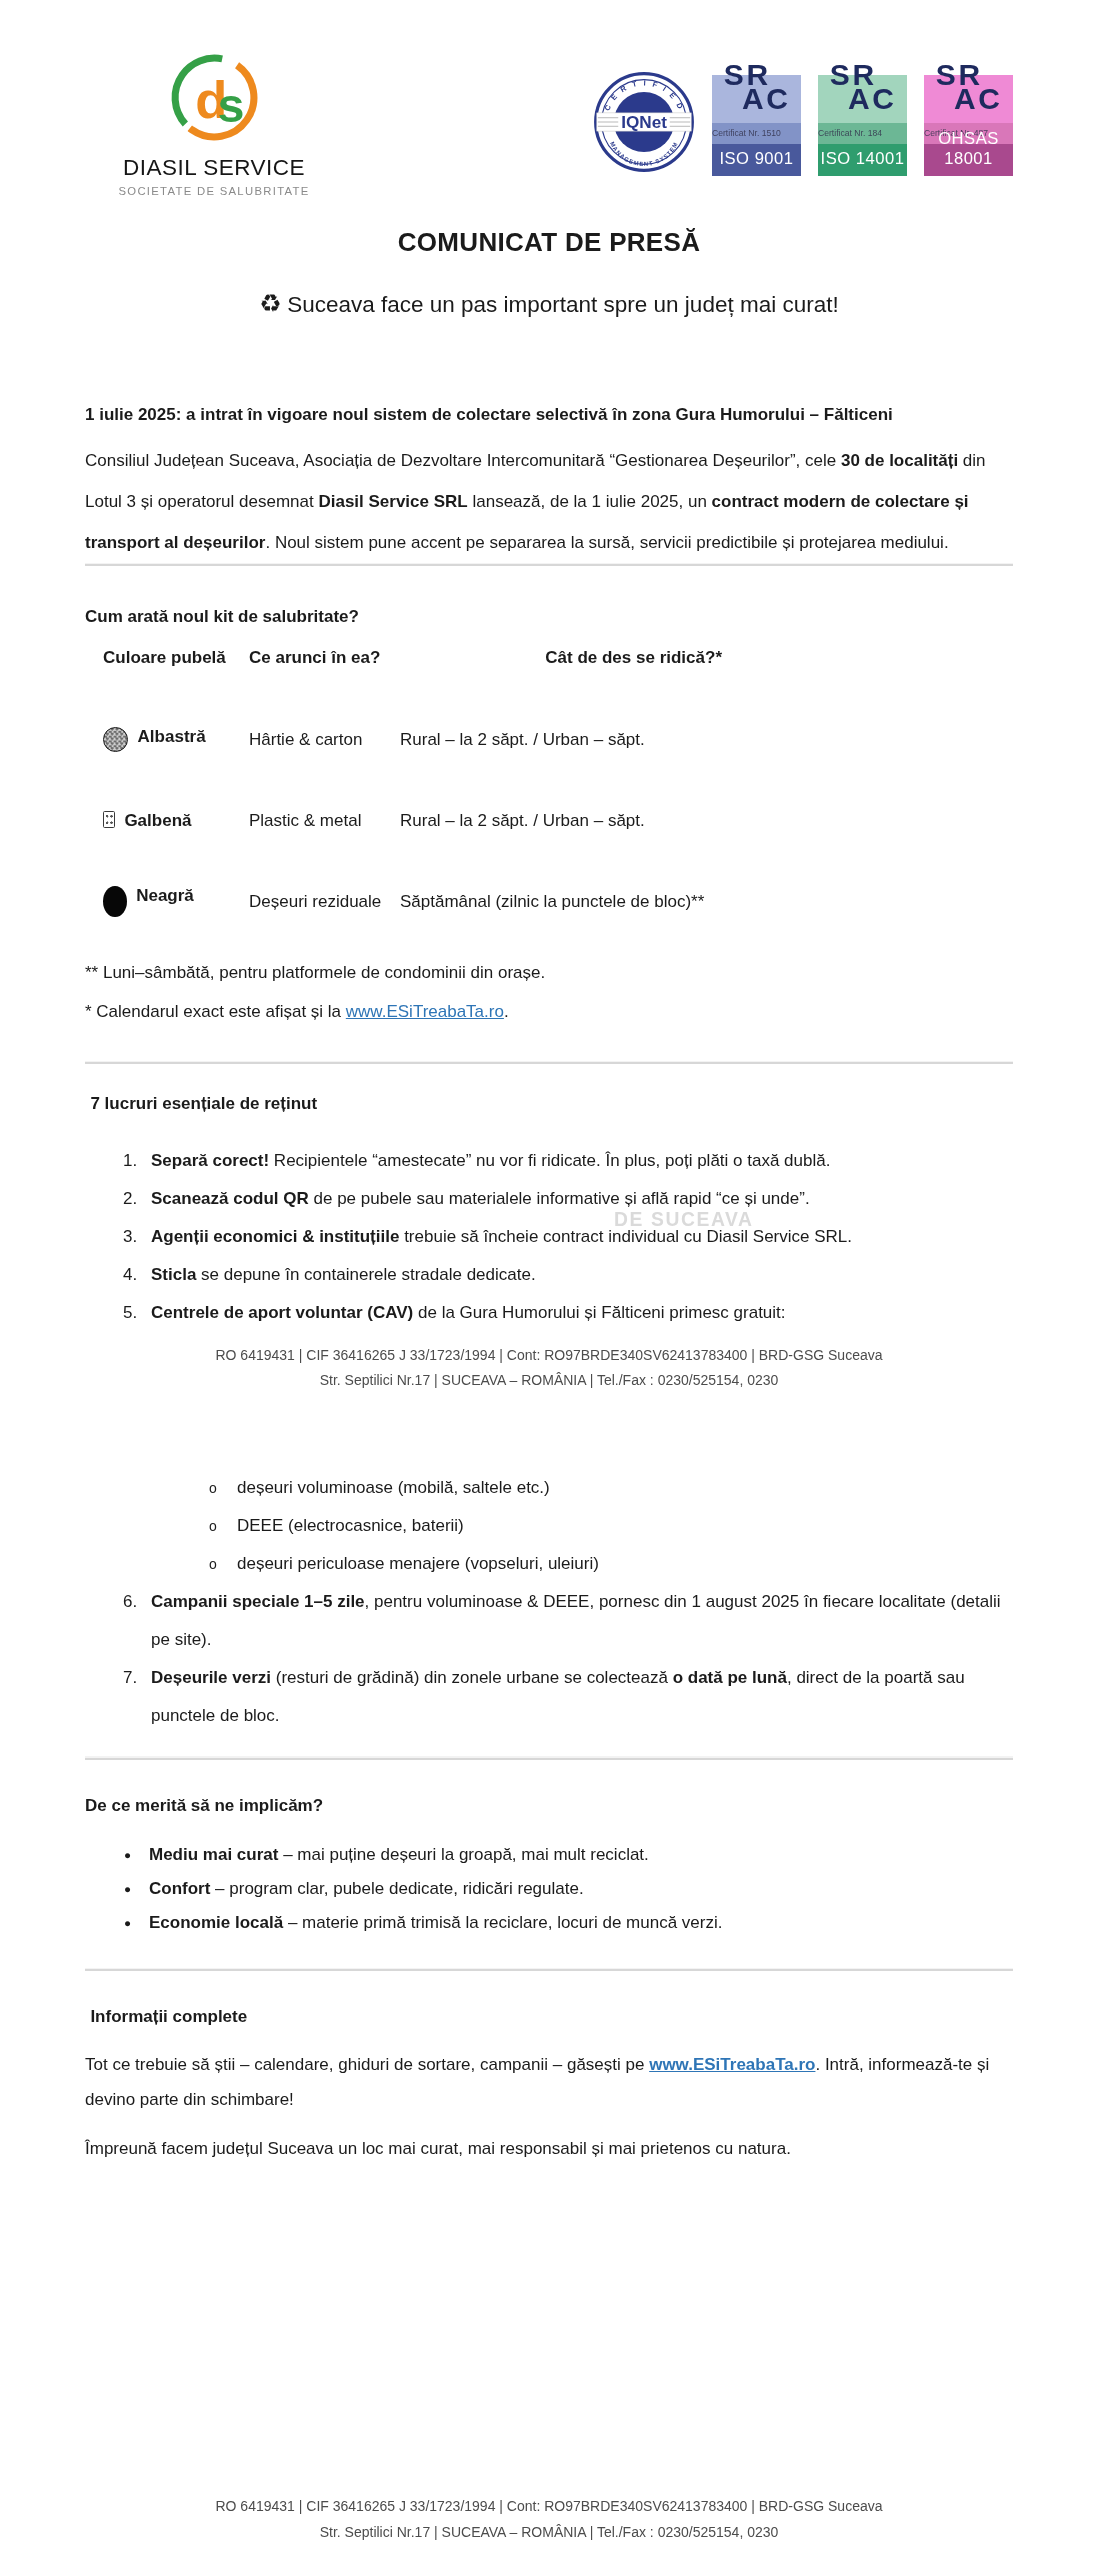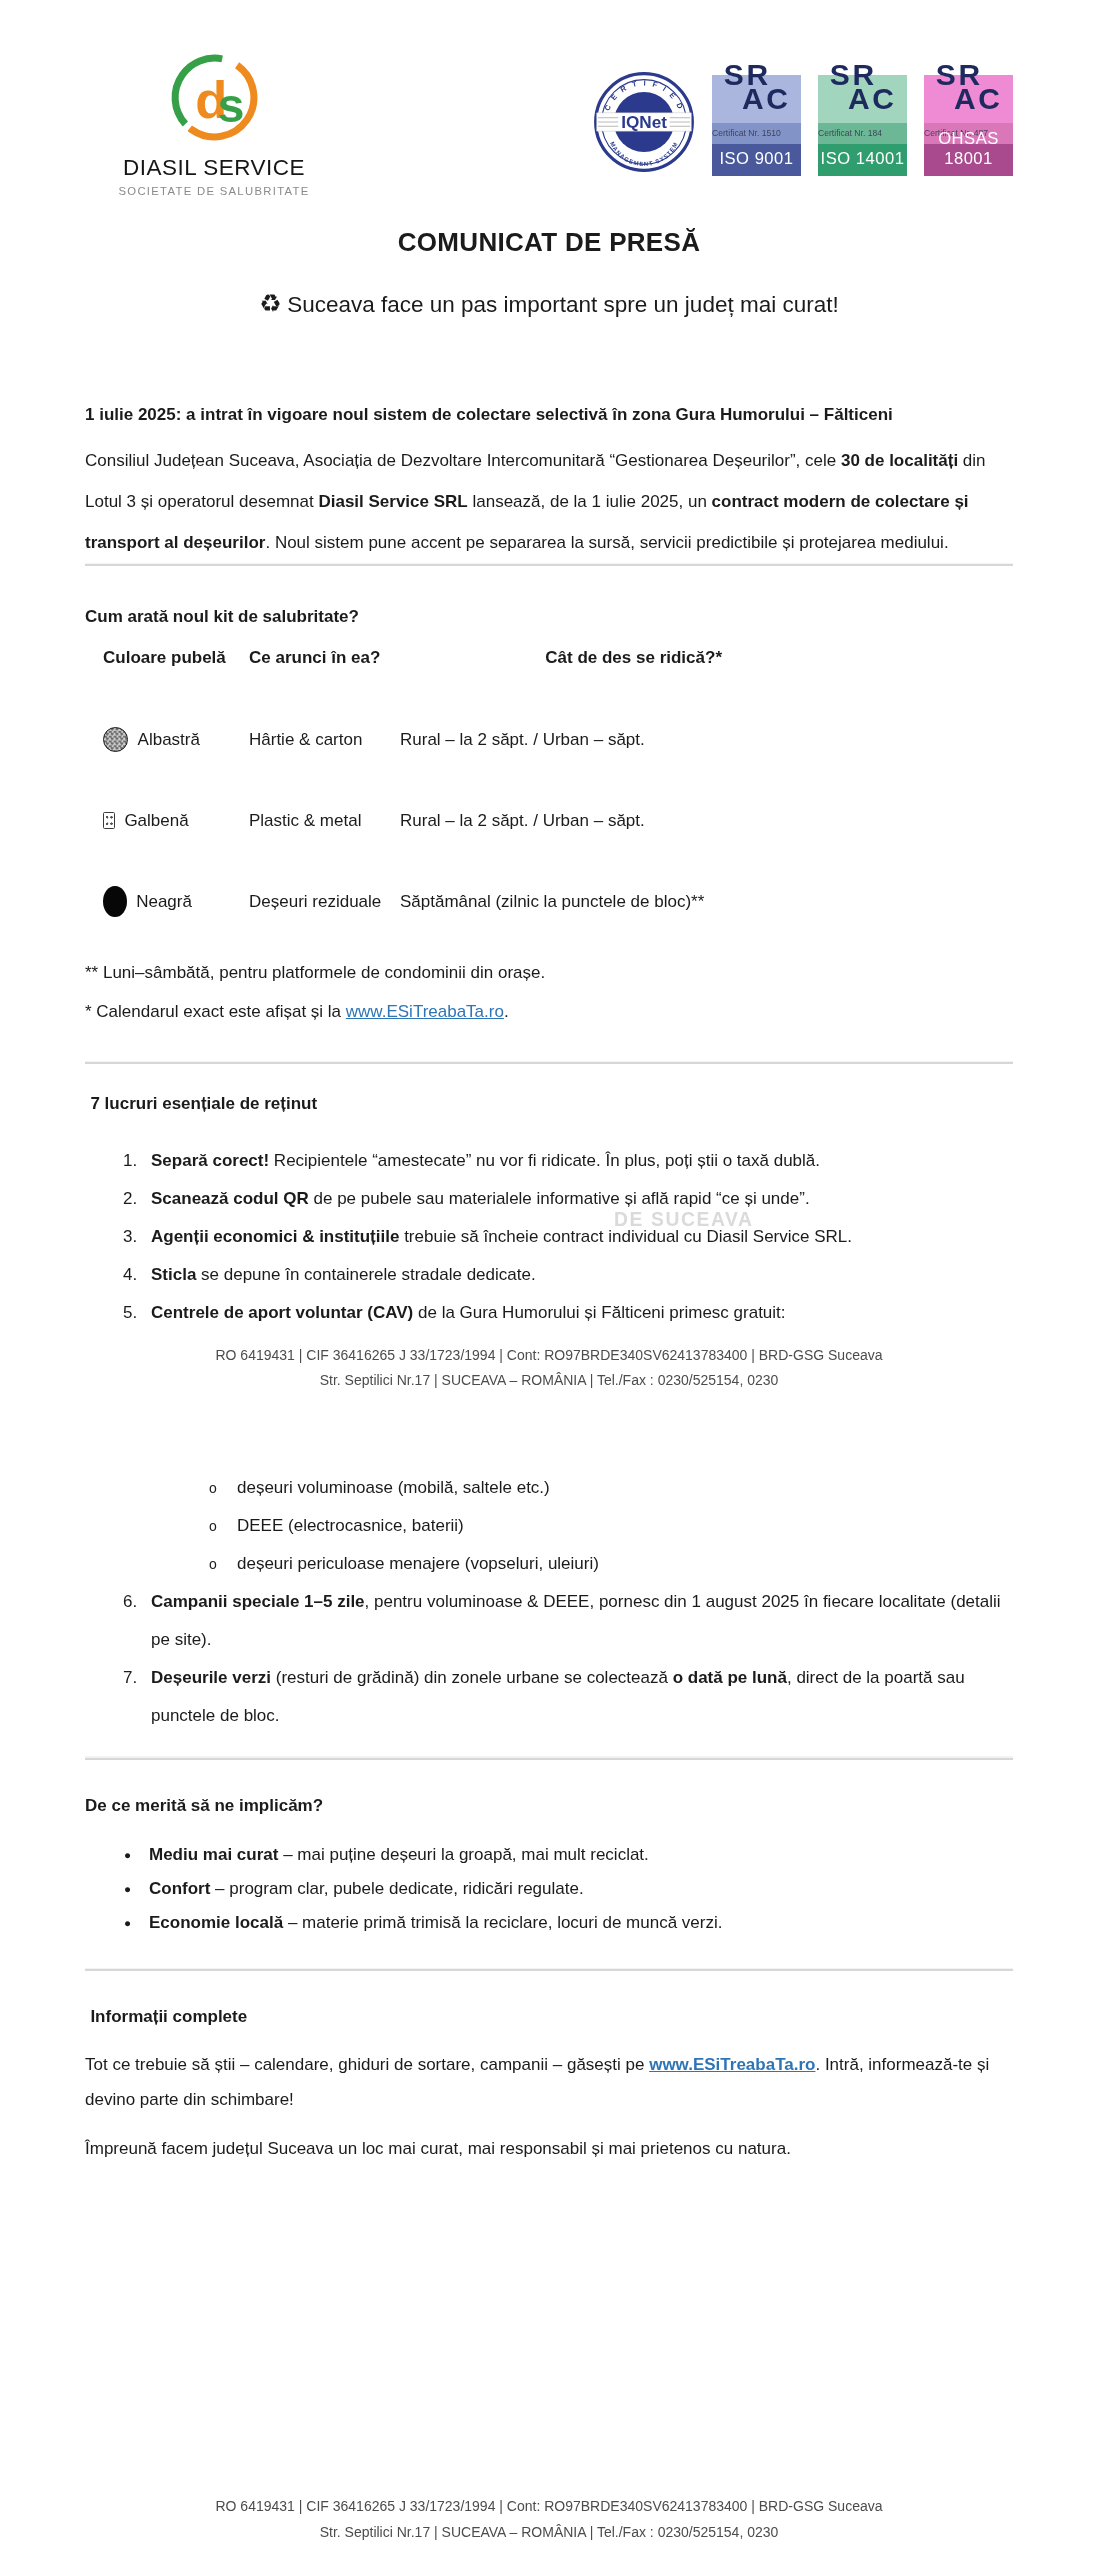--- a/index.html
+++ b/index.html
@@ -36,21 +36,21 @@
 
   .h2{font-weight:bold;font-size:17px}
   .kit-head{margin-top:41px}
 
   
   .kit-table{margin:21.4px 0 0 18px}
   .kit-row{display:grid;grid-template-columns:146px 151px 322px;align-items:center}
   .kit-row.head{font-weight:bold;align-items:start;height:51px}
   .kit-row.head .c3{text-align:right}
   .kit-row.data{height:81px}
-  .c1{display:flex;align-items:center;gap:9.6px;font-weight:normal}
+  .c1{display:flex;align-items:flex-start;gap:9.6px;font-weight:bold}
   .bin-blue{display:inline-block;width:25px;height:25px;border-radius:50%;border:1.6px solid #141414;
             background:repeating-conic-gradient(#6e6e6e 0% 25%,#cdcdcd 0% 50%) 0 0/4.8px 4.8px;flex:0 0 auto}
   .tofu{display:inline-block;width:11.8px;height:17px;border:1.1px solid #3a3a3a;border-radius:1.6px;flex:0 0 auto;
         background:radial-gradient(circle at 3.2px 4.3px,#555 1.1px,transparent 1.4px),
                    radial-gradient(circle at 7.5px 4.3px,#555 1.1px,transparent 1.4px),
                    radial-gradient(circle at 3.2px 10.7px,#555 1.1px,transparent 1.4px),
                    radial-gradient(circle at 7.5px 10.7px,#555 1.1px,transparent 1.4px)}
   .bin-black{display:inline-block;width:23.6px;height:31px;border-radius:50%;background:#070707;flex:0 0 auto}
   .fn{line-height:39px}
   .fn-block{margin-top:10.7px}
@@ -202,21 +202,21 @@
       <div class="fn"><span>* Calendarul exact este afișat și la </span><span class="link u">www.ESiTreabaTa.ro</span><span>.</span></div>
     </div>
 
     <hr class="rule rule-2">
 
     <div class="h2 ess-head">7 lucruri esențiale de reținut</div>
 
     <div class="numlist">
       <div class="li">
         <span class="num">1.</span>
-        <span class="txt"><span class="b">Separă corect!</span><span> Recipientele “amestecate” nu vor fi ridicate. În plus, poți știi o taxă dublă.</span></span>
+        <span class="txt"><span class="b">Separă corect!</span><span> Recipientele “amestecate” nu vor fi ridicate. În plus, poți plăti o taxă dublă.</span></span>
       </div>
       <div class="li">
         <span class="num">2.</span>
         <span class="txt"><span class="b">Scanează codul QR</span><span> de pe pubele sau materialele informative și află rapid “ce și unde”.</span></span>
       </div>
       <div class="li">
         <span class="num">3.</span>
         <span class="txt"><span class="b">Agenții economici &amp; instituțiile</span><span> trebuie să încheie contract individual cu Diasil Service SRL.</span></span>
       </div>
       <div class="li">

